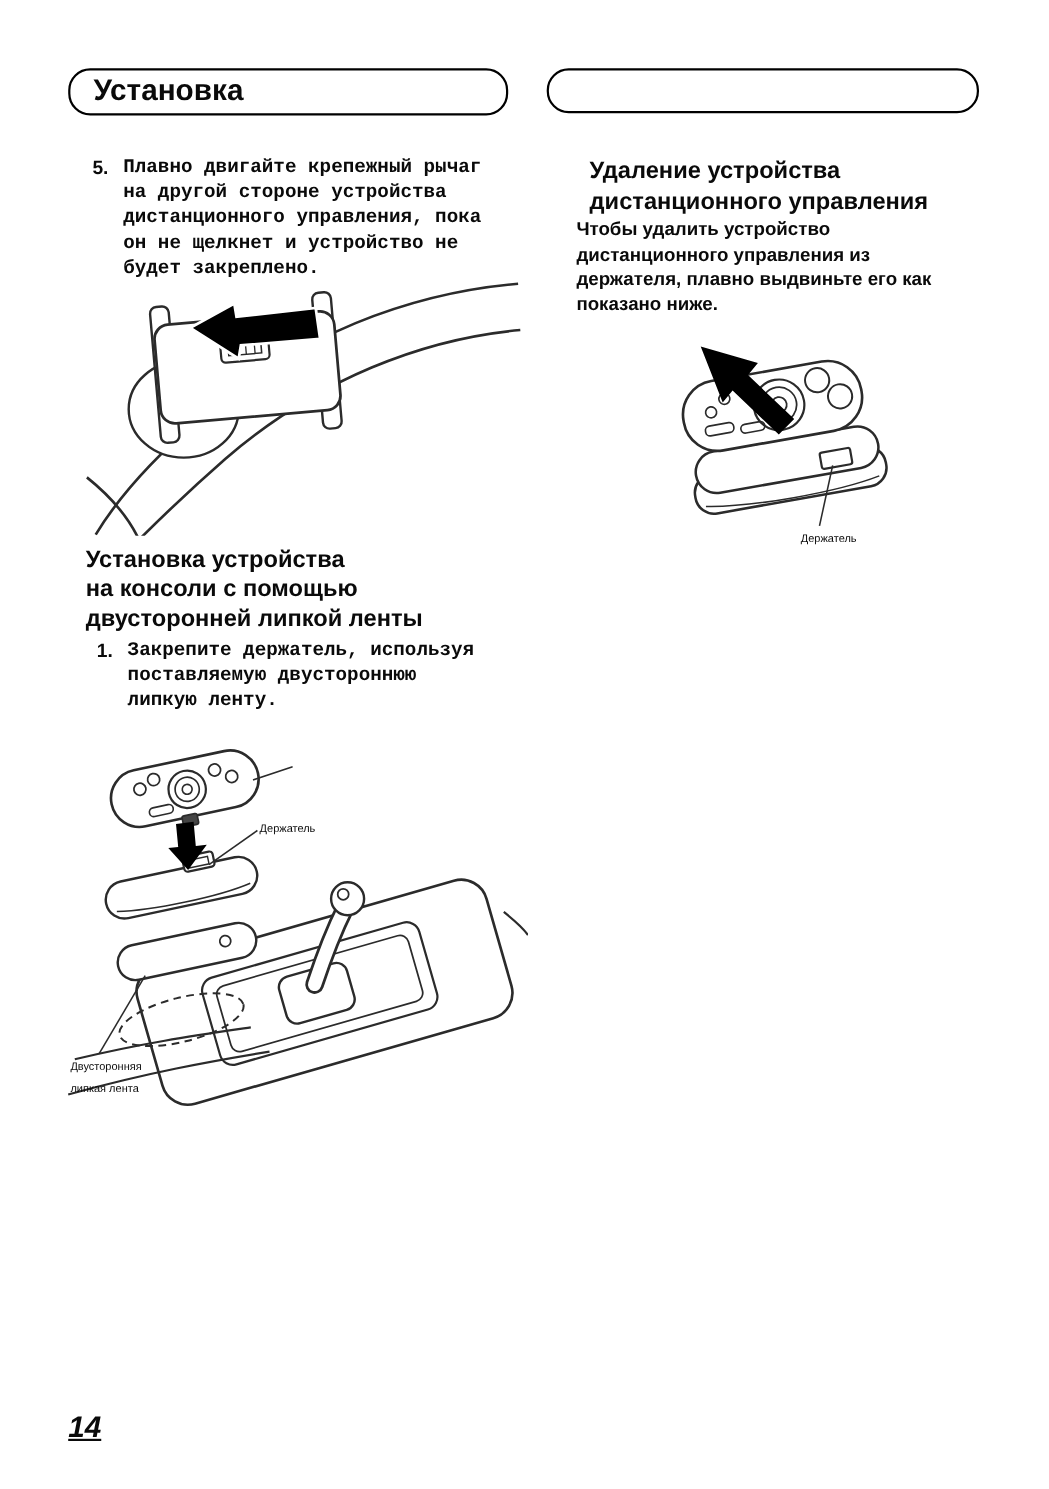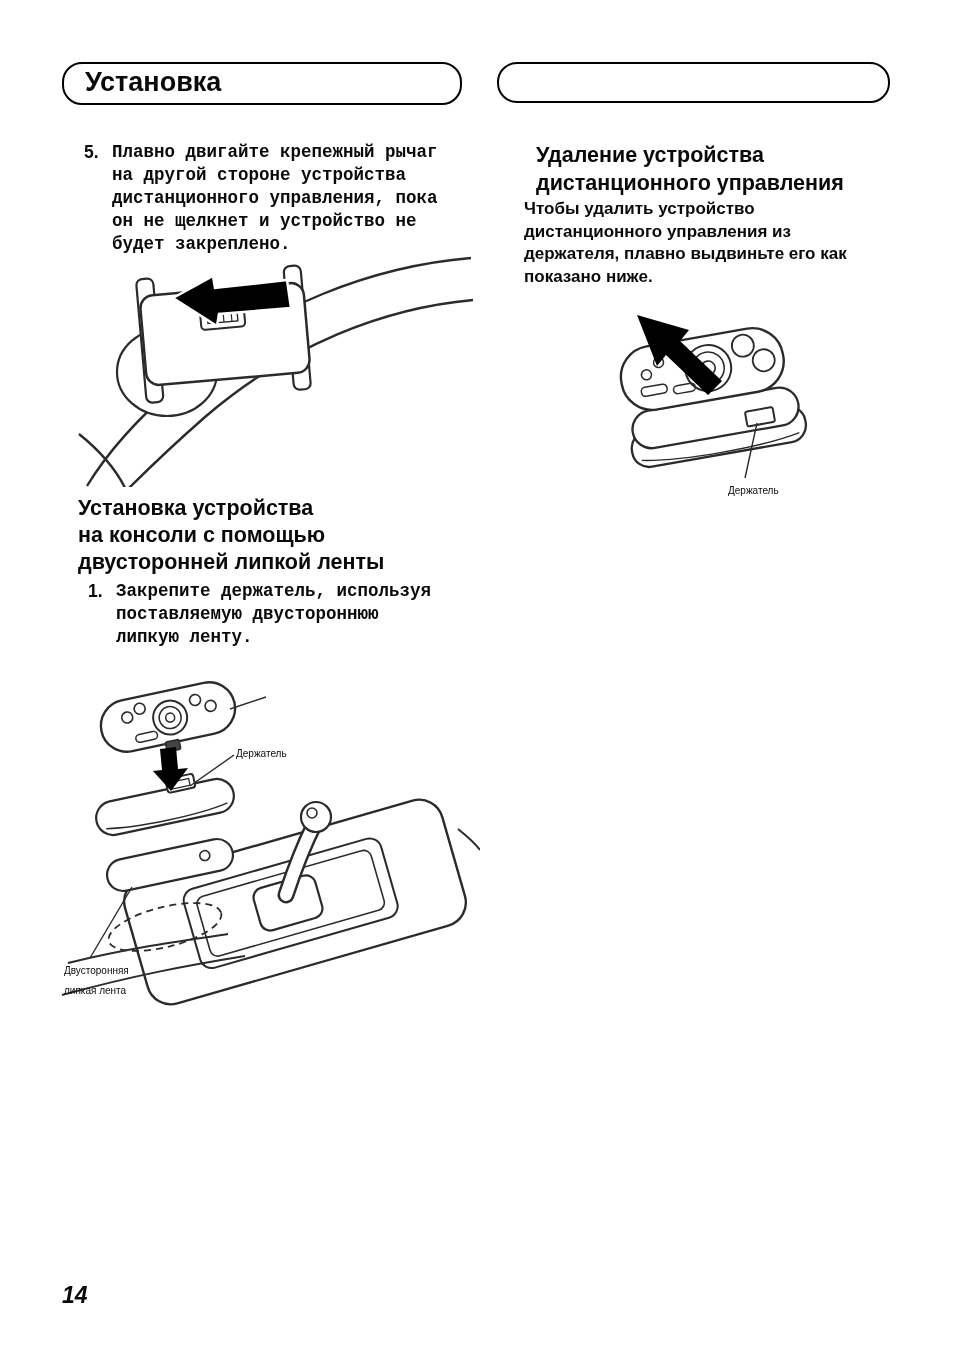--- a/index.html
+++ b/index.html
@@ -30,21 +30,21 @@
   #fig1{left:75px;top:252px;width:400px;height:235px;}
   #fig2{left:60px;top:665px;width:420px;height:360px;}
   #fig3{left:595px;top:293px;width:310px;height:215px;}
 
   .fig-label{position:absolute;font-size:10px;line-height:20px;white-space:pre-line;color:#0a0a0a;}
   #lbl-remote{left:212px;top:12px;}
   #lbl-holder{left:176px;top:79px;}
   #lbl-tape{left:4px;top:296px;}
   #lbl-holder3{left:133px;top:188px;}
 
-  .page-num{position:absolute;left:62px;top:1282px;font-size:23px;font-weight:700;font-style:italic;}
+  .page-num{position:absolute;left:62px;top:1282px;font-size:27px;font-weight:700;font-style:italic;text-decoration:underline;}
   svg{display:block;}
 </style>
 </head>
 <body>
 
 <div class="page">
 
   <div class="hdr-box hdr-left">
     <span class="hdr-title">Установка</span>
   </div>

